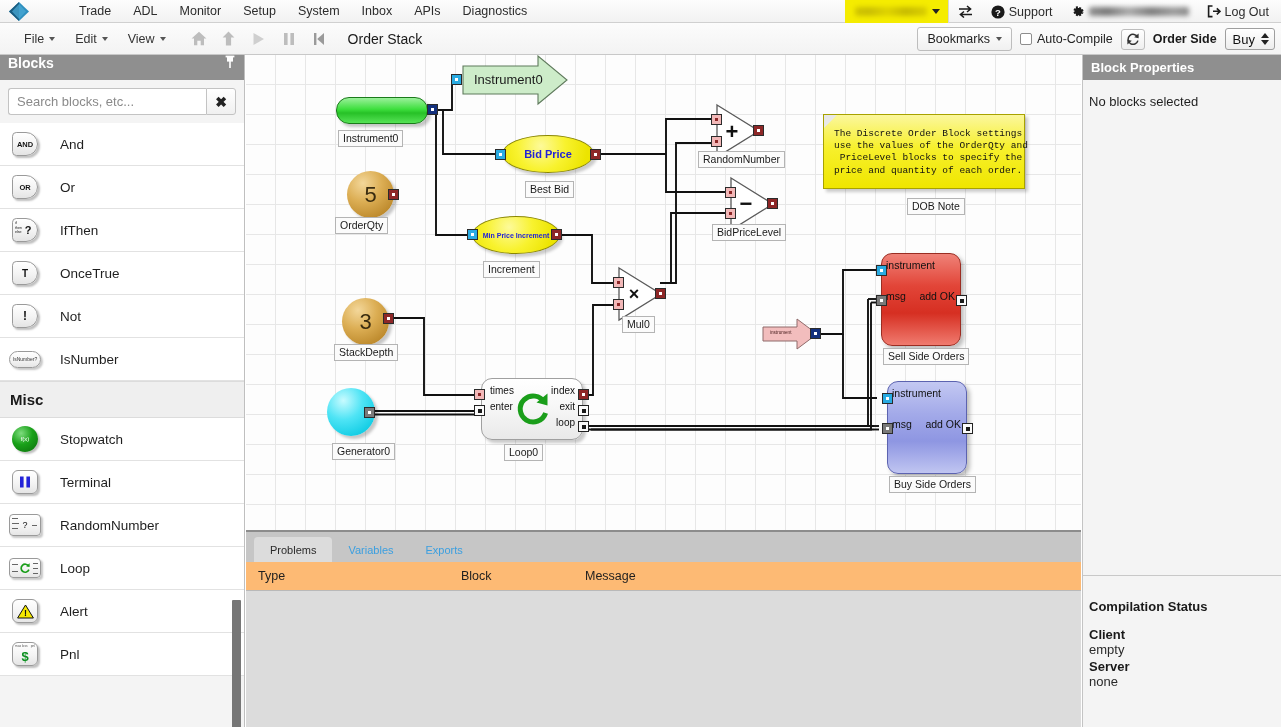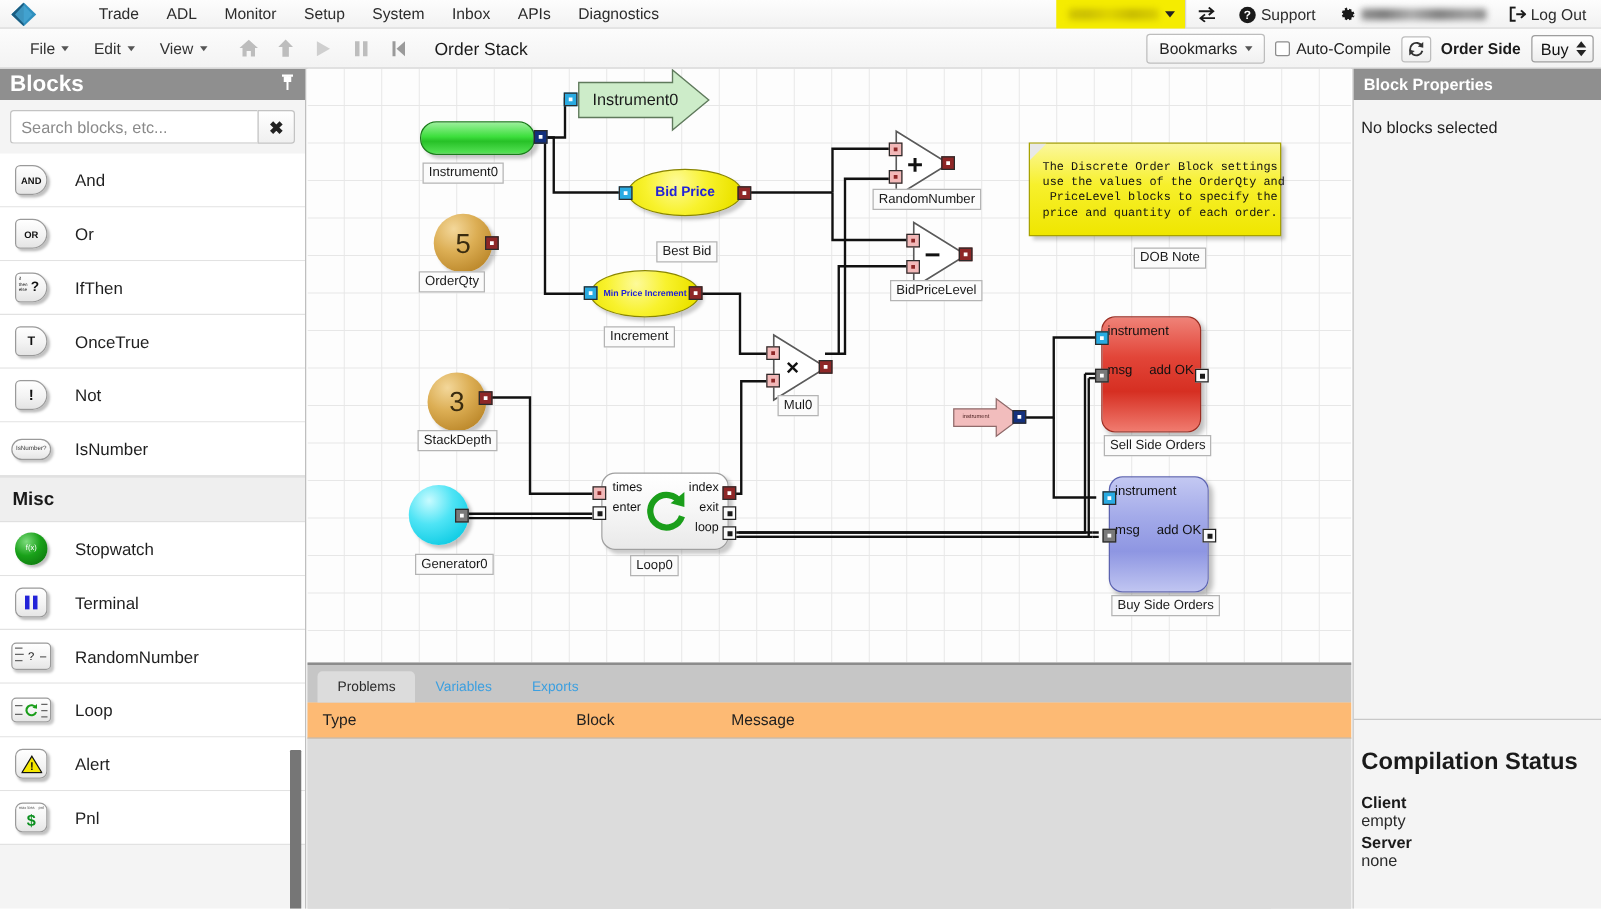--- a/index.html
+++ b/index.html
@@ -103,22 +103,22 @@
   }
   .spin i.up { border-bottom: 5px solid #222; }
   .spin i.dn { border-top: 5px solid #222; }
 
   
   #sidebar {
     position: absolute; top: 55px; left: 0; width: 245px; height: 672px;
     background: #f4f4f4; border-right: 1px solid #bfbfbf; overflow: hidden;
   }
   #sidebar-header {
-    height: 25px; background: #8f8f8f; color: #fff; font-size: 18px; font-weight: bold;
-    display: flex; align-items: center; padding: 0 8px; justify-content: space-between; gap: 43px;
+    height: 25px; background: #8f8f8f; color: #fff; font-size: 14px; font-weight: bold;
+    display: flex; padding: 0 8px; justify-content: space-between; gap: 43px;
   }
   #search-row { padding: 8px 8px 8px 8px; display: flex; }
   #search-input {
     flex: 1; height: 27px; border: 1px solid #c3c3c3; border-right: none; border-radius: 3px 0 0 3px;
     padding: 0 8px; font-size: 13px; color: #555; outline: none; background: #fff;
     font-family: "Liberation Sans", sans-serif;
   }
   #search-input::placeholder { color: #8a8a8a; }
   #search-clear {
     width: 30px; height: 27px; border: 1px solid #c3c3c3; border-radius: 0 3px 3px 0;
@@ -225,21 +225,21 @@
     position: absolute; top: 55px; left: 1082px; width: 199px; height: 672px;
     background: #f4f4f4; border-left: 1px solid #c4c4c4;
   }
   #rp-header {
     height: 25px; background: #8f8f8f; color: #fff; font-size: 13px; font-weight: bold;
     display: flex; align-items: center; padding: 0 8px;
   }
   #rp-body { padding: 14px 6px 0 6px; font-size: 13px; color: #1f1f1f; }
   #rp-divider { position: absolute; top: 520px; left: 0; width: 199px; height: 1px; background: #c8c8c8; }
   #rp-compile { position: absolute; top: 530px; left: 0; width: 199px; padding: 14px 6px 0 6px; }
-  #rp-compile .ctitle { font-size: 19px; font-weight: bold; color: #1a1a1a; margin-bottom: 13px; }
+  #rp-compile .ctitle { font-size: 13px; font-weight: bold; color: #1a1a1a; margin-bottom: 13px; }
   #rp-compile .clabel { font-size: 13px; font-weight: bold; color: #1a1a1a; }
   #rp-compile .cval { font-size: 13px; color: #2a2a2a; margin-bottom: 2px; }
 </style>
 </head>
 <body>
 
 <div id="app">
 
   <div id="topbar">
     <div id="logo">
@@ -577,21 +577,21 @@
       <div style="width:92px;height:38px;border-radius:50%;background:radial-gradient(circle at 42% 28%,#fdfa9a 0%,#f8f22e 42%,#ece400 80%);border:1px solid #8a8600;box-shadow:3px 3px 3px rgba(0,0,0,.2);display:flex;align-items:center;justify-content:center;">
         <span style="font-size:11px;font-weight:bold;color:#2222d8;">Bid Price</span>
       </div>
     </div>
     <div class="port blue" style="left:249px;top:94px;">
         <i></i>
       </div>
     <div class="port red" style="left:344px;top:94px;">
         <i></i>
       </div>
-    <div class="nd-label" style="left:279px;top:138px;">Best Bid</div>
+    <div class="nd-label" style="left:279px;top:126px;">Best Bid</div>
 
     <div class="nd" style="left:226px;top:161px;">
       <div style="width:88px;height:38px;border-radius:50%;background:radial-gradient(circle at 42% 28%,#fdfa9a 0%,#f8f22e 42%,#ece400 80%);border:1px solid #8a8600;box-shadow:3px 3px 3px rgba(0,0,0,.2);display:flex;align-items:center;justify-content:center;">
         <span style="font-size:7px;font-weight:bold;color:#2222d8;">Min Price Increment</span>
       </div>
     </div>
     <div class="port blue" style="left:221px;top:174px;">
         <i></i>
       </div>
     <div class="port red" style="left:305px;top:174px;">

